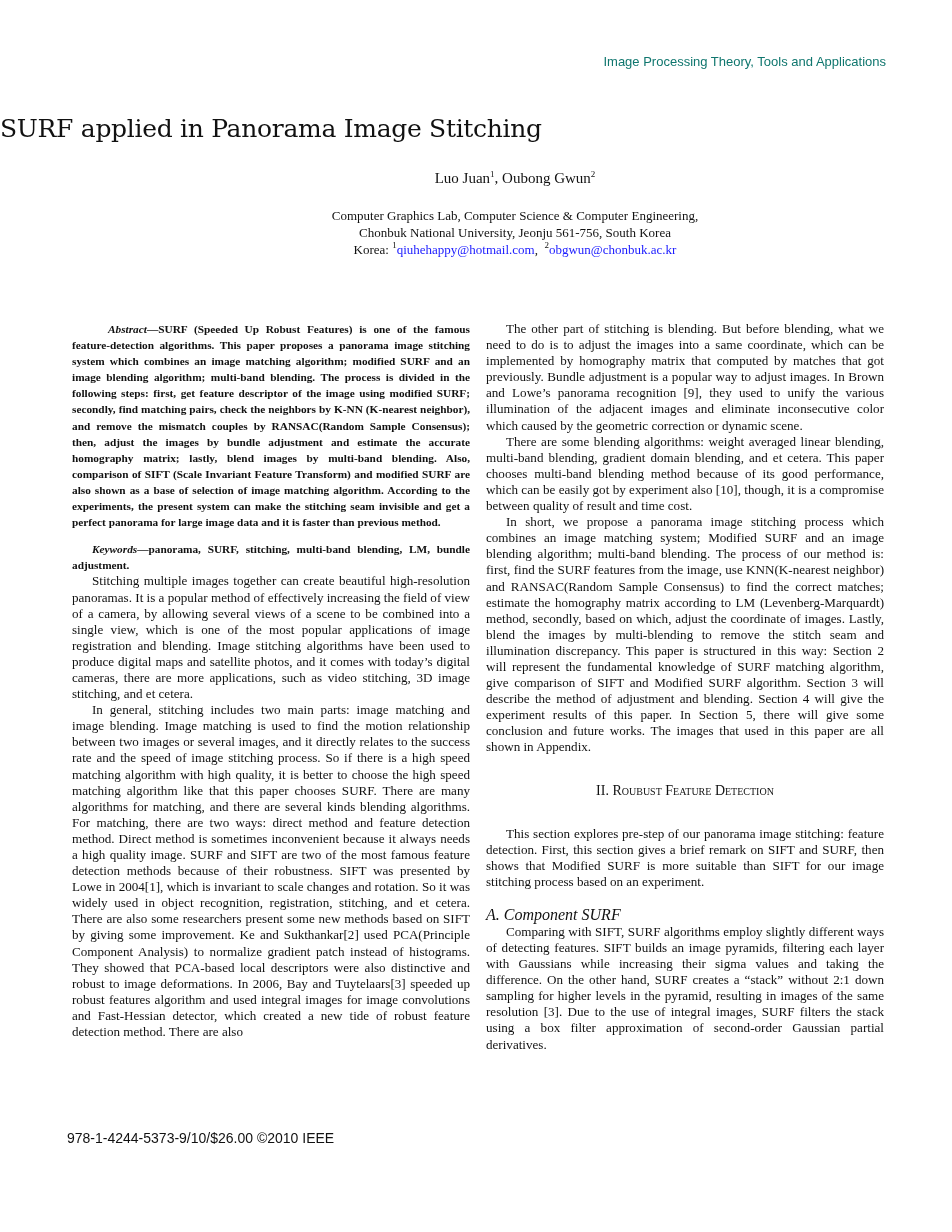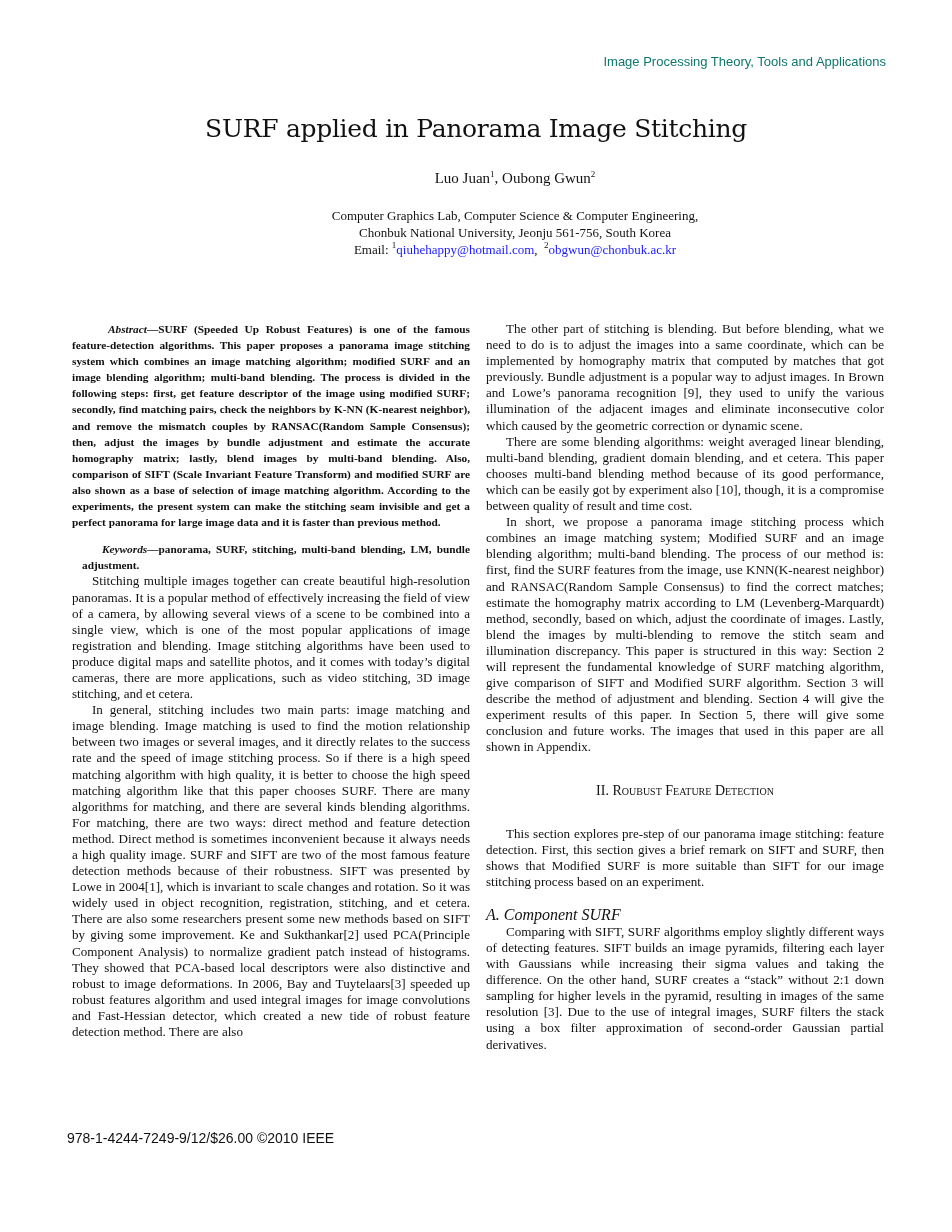--- a/index.html
+++ b/index.html
@@ -1,18 +1,18 @@
 <!DOCTYPE html>
 <html><head>
   <meta charset="utf-8">
   <style>
     html, body { margin: 0; padding: 0; background: #ffffff; }
     body { width: 952px; height: 1232px; position: relative; overflow: hidden; color: #111; font-family: "Liberation Serif", serif; }
     .running-head { position: absolute; top: 54px; right: 66px; font-family: "Liberation Sans", sans-serif; font-size: 13px; color: #0f766e; }
-    .title { position: absolute; top: 114px; left: 0; width: 952px; text-align: center; font-family: "DejaVu Serif", serif; font-size: 25px; letter-spacing: -0.3px; color: #111; }
+    .title { position: absolute; top: 114px; left: 0; width: 952px; font-family: "DejaVu Serif", serif; font-size: 25px; letter-spacing: -0.3px; color: #111; }
     .authors { position: absolute; top: 170px; left: 0; width: 1030px; text-align: center; font-size: 15px; }
     .affil { position: absolute; top: 207px; left: 0; width: 1030px; text-align: center; font-size: 13px; line-height: 17px; }
     .affil a, .email-link { color: #1a1aff; text-decoration: none; }
     sup { font-size: 9px; vertical-align: 6px; line-height: 0; }
     .col { position: absolute; width: 398px; font-size: 13.1px; line-height: 16.1px; text-align: justify; }
     .col-left { left: 72px; top: 321px; }
     .col-right { left: 486px; top: 321px; }
     p { margin: 0; }
     .indent { text-indent: 20px; }
     .abstract { font-weight: bold; font-size: 11.3px; line-height: 16.1px; }
@@ -32,40 +32,40 @@
 <h1 class="title" style="margin:0;font-weight:normal;">SURF applied in Panorama Image Stitching</h1>
 
 <div class="authors">
   <span>Luo Juan</span><sup>1</sup>, <span>Oubong Gwun</span><sup>2</sup>
 </div>
 
 <div class="affil">
   <div>Computer Graphics Lab, Computer Science &amp; Computer Engineering,</div>
   <div>Chonbuk National University, Jeonju 561-756, South Korea</div>
   <div>
-    <span>Email: </span><sup>1</sup><a class="email-link">qiuhehappy@hotmail.com</a><span style="white-space:pre">,  </span><sup>2</sup><a class="email-link">obgwun@chonbuk.ac.kr</a>
+    <span>Korea: </span><sup>1</sup><a class="email-link">qiuhehappy@hotmail.com</a><span style="white-space:pre">,  </span><sup>2</sup><a class="email-link">obgwun@chonbuk.ac.kr</a>
   </div>
 </div>
 
 <div class="col col-left">
   <p class="abstract indent" style="text-indent:36px;">
     <span class="label">Abstract</span><span>—</span><span>SURF (Speeded Up Robust Features) is one of the famous feature-detection algorithms. This paper proposes a panorama image stitching system which combines an image matching algorithm; modified SURF and an image blending algorithm; multi-band blending. The process is divided in the following steps: first, get feature descriptor of the image using  modified SURF; secondly, find matching pairs, check the neighbors by K-NN (K-nearest neighbor), and remove the mismatch couples by RANSAC(Random Sample Consensus); then, adjust the images by bundle adjustment and estimate the accurate homography matrix; lastly, blend images by multi-band blending. Also, comparison of SIFT (Scale Invariant Feature Transform) and modified SURF are also shown as a base of selection of image matching algorithm. According to the experiments, the present system can make the stitching seam invisible and get a perfect panorama for large image data and it is faster than previous method.</span>
   </p>
-  <p class="keywords" style="text-indent:20px;margin-left:10px;">
+  <p class="keywords" style="text-indent:20px;">
     <span class="label">Keywords</span><span>—</span><span>panorama, SURF, stitching, multi-band blending, LM, bundle adjustment.</span>
   </p>
   <p class="indent">Stitching multiple images together can create beautiful high-resolution panoramas. It is a popular method of effectively increasing the field of view of a camera, by allowing several views of a scene to be combined into a single view, which is one of the most popular applications of image registration and blending. Image stitching algorithms have been used to produce digital maps and satellite photos, and it comes with today’s digital cameras, there are more applications, such as video stitching, 3D image stitching, and et cetera.</p>
   <p class="indent">In general, stitching includes two main parts: image matching and image blending. Image matching is used to find the motion relationship between two images or several images, and it directly relates to the success rate and the speed of image stitching process. So if there is a high speed matching algorithm with high quality, it is better to choose the high speed matching algorithm like that this paper chooses SURF. There are many algorithms for matching, and there are several kinds blending algorithms. For matching, there are two ways: direct method and feature detection method. Direct method is sometimes inconvenient because it always needs a high quality image. SURF and SIFT are two of the most famous feature detection methods because of their robustness. SIFT was presented by Lowe in 2004[1], which is invariant to scale changes and rotation. So it was widely used in object recognition, registration, stitching, and et cetera. There are also some researchers present some new methods based on SIFT by giving some improvement. Ke and Sukthankar[2] used PCA(Principle Component Analysis) to normalize gradient patch instead of histograms. They showed that PCA-based local descriptors were also distinctive and robust to image deformations. In 2006, Bay and Tuytelaars[3] speeded up robust features algorithm and used integral images for image convolutions and Fast-Hessian detector, which created a new tide of robust feature detection method. There are also</p>
 </div>
 
 <div class="col col-right">
   <p class="indent">The other part of stitching is blending. But before blending, what we need to do is to adjust the images into a same coordinate, which can be implemented by homography matrix that computed by matches that got previously. Bundle adjustment is a popular way to adjust images. In Brown and Lowe’s panorama recognition [9], they used to unify the various illumination of the adjacent images and eliminate inconsecutive color which caused by the geometric correction or dynamic scene.</p>
   <p class="indent">There are some blending algorithms: weight averaged linear blending, multi-band blending, gradient domain blending, and et cetera. This paper chooses multi-band blending method because of its good performance, which can be easily got by experiment also [10], though, it is a compromise between quality of result and time cost.</p>
   <p class="indent">In short, we propose a panorama image stitching process which combines an image matching system; Modified SURF and an image blending algorithm; multi-band blending. The process of our method is: first, find the SURF features from the image,  use KNN(K-nearest neighbor) and RANSAC(Random Sample Consensus) to find the correct matches; estimate the homography matrix according to LM (Levenberg-Marquardt) method, secondly, based on which, adjust the coordinate of images. Lastly, blend the images by multi-blending to remove the stitch seam and illumination discrepancy. This paper is structured in this way: Section 2 will represent the fundamental knowledge of SURF matching algorithm, give comparison of SIFT and Modified SURF algorithm. Section 3 will describe the method of adjustment and blending. Section 4 will give the experiment results of this paper. In Section 5, there will give some conclusion and future works. The images that used in this paper are all shown in Appendix.</p>
   <div class="section-head" style="margin-top:26px;margin-bottom:26px;">
     <span>II. </span><span class="sc" style="text-transform:capitalize;">Roubust feature detection</span>
   </div>
   <p class="indent">This section explores pre-step of our panorama image stitching: feature detection. First, this section gives a brief remark on SIFT and SURF, then shows that Modified SURF is more suitable than SIFT for our image stitching process based on an experiment.</p>
   <div class="sub-head">A. Component SURF</div>
   <p class="indent">Comparing with SIFT, SURF algorithms employ slightly different ways of detecting features. SIFT builds an image pyramids, filtering each layer with Gaussians while increasing their sigma values and taking the difference. On the other hand, SURF creates a “stack” without 2:1 down sampling for higher levels in the pyramid, resulting in images of the same resolution [3]. Due to the use of integral images, SURF filters the stack using a box filter approximation of second-order Gaussian partial derivatives.</p>
 </div>
 
-<div class="copyright">978-1-4244-7249-9/12/$26.00 ©2010 IEEE</div>
+<div class="copyright">978-1-4244-5373-9/10/$26.00 ©2010 IEEE</div>
 
 </body></html>

